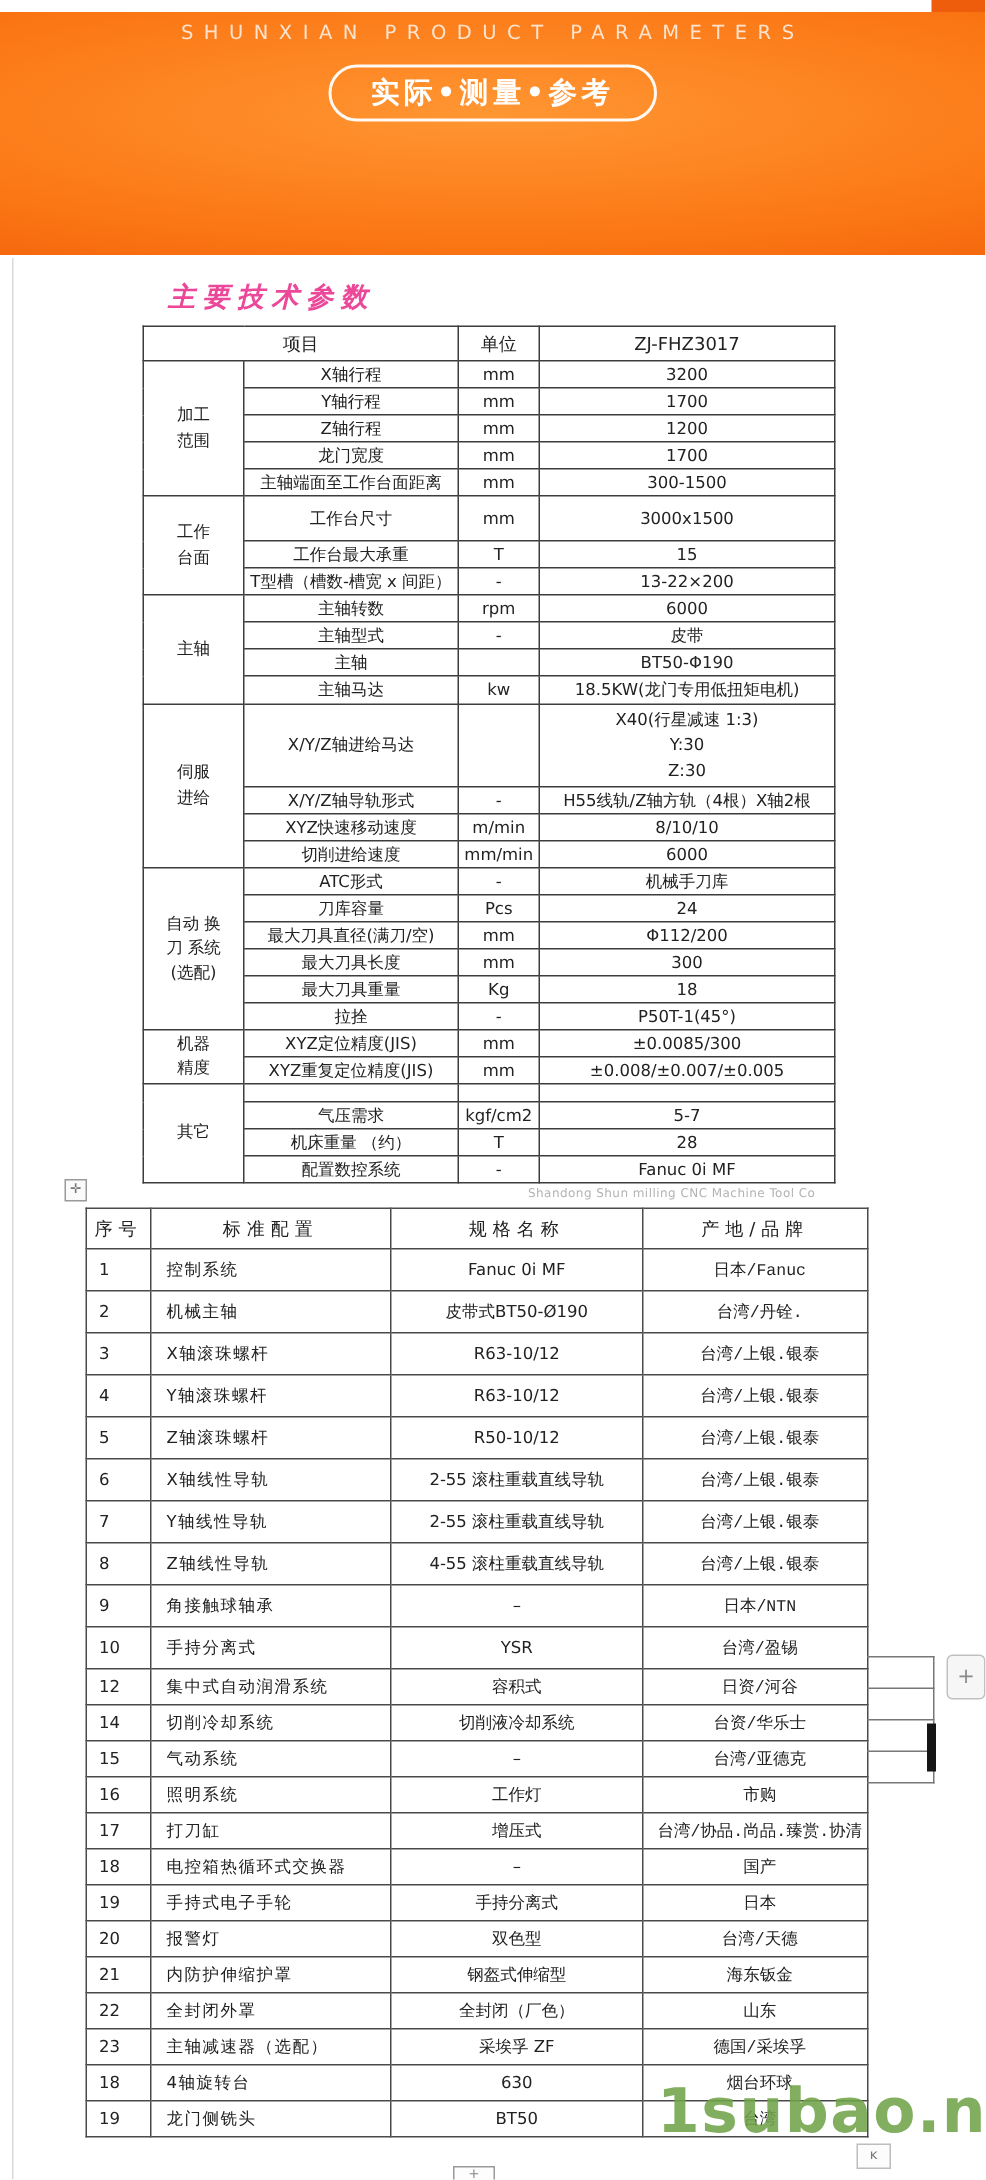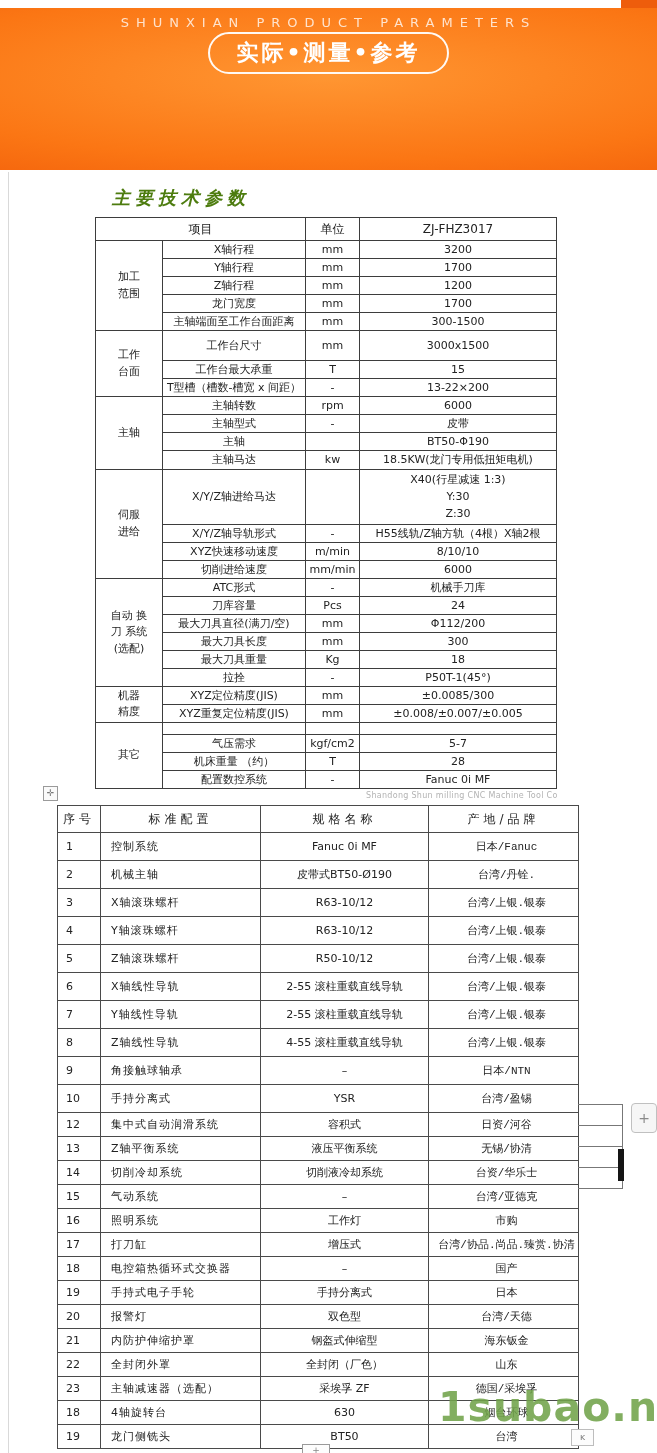--- a/index.html
+++ b/index.html
@@ -6,40 +6,40 @@
   .page{position:relative;width:657px;height:1453px;background:#fff;overflow:hidden;
         font-family:"DejaVu Sans","Liberation Sans",sans-serif;color:#333;}
 
   
   .top-strip{position:absolute;left:0;top:0;width:657px;height:8px;background:#fff;}
   .top-corner{position:absolute;right:0;top:0;width:36px;height:8px;background:#ee5d0c;}
   .banner{position:absolute;left:0;top:8px;width:657px;height:162px;text-align:center;color:#fff;
           background:radial-gradient(ellipse 120% 95% at 50% 42%, #ff9632 0%, #fb7614 55%, #ee5506 100%);}
   .banner-title{padding-top:24px;font-size:43px;font-weight:bold;letter-spacing:4px;}
   .banner-sub{margin-top:7px;font-size:13px;letter-spacing:7px;color:rgba(255,255,255,0.78);}
-  .banner-badge{display:inline-block;margin-top:2px;border:2px solid rgba(255,255,255,0.95);
-          border-radius:22px;padding:4px 26px;font-size:22px;letter-spacing:3px;font-weight:bold;}
+  .banner-badge{display:inline-block;margin-top:13px;border:2px solid rgba(255,255,255,0.95);
+          border-radius:22px;padding:4px 26px;font-size:19px;letter-spacing:3px;font-weight:bold;}
 
   .page-edge{position:absolute;left:8px;top:172px;width:1px;height:1281px;background:#d9d9d9;}
 
   
   .sec1-title{position:absolute;left:112px;top:186px;font-size:18px;font-weight:bold;font-style:italic;
-          letter-spacing:5px;color:#4d7c0f;font-family:"DejaVu Serif","Liberation Serif",serif;}
+          letter-spacing:5px;color:#ec4899;font-family:"DejaVu Serif","Liberation Serif",serif;}
   .spec{position:absolute;left:95px;top:217px;border-collapse:collapse;table-layout:fixed;width:461px;}
   .spec th,.spec td{border:1px solid #3d3d3d;font-size:11px;font-weight:normal;color:#222;
           padding:0 3px;overflow:hidden;}
   .spec th{height:22px;text-align:center;font-size:12px;}
   .spec .r{height:17px;} .spec .r-tall{height:30px;} .spec .r-thin{height:12px;} .spec .r-xtall{height:55px;}
   .gcell{text-align:center;white-space:pre-line;line-height:1.5;font-size:11.5px;}
   .icell{text-align:center;padding-left:6px;}
   .ucell{text-align:center;font-size:10px;}
   .vcell{text-align:center;white-space:pre-line;line-height:1.55;}
 
   
-  .cfg-note{position:absolute;left:366px;top:791px;font-size:8px;color:#b3b3b3;letter-spacing:0.3px;}
+  .cfg-note{position:absolute;left:352px;top:791px;font-size:8px;color:#b3b3b3;letter-spacing:0.3px;}
   .move-handle{position:absolute;left:43px;top:786px;width:13px;height:13px;border:1px solid #9a9a9a;
           background:#fafafa;font-size:9px;line-height:13px;text-align:center;color:#777;}
   .cfg{position:absolute;left:57px;top:805px;border-collapse:collapse;table-layout:fixed;width:521px;}
   .cfg th,.cfg td{border:1px solid #4a4a4a;font-size:11px;font-weight:normal;color:#222;overflow:hidden;}
   .cfg th{height:24px;text-align:center;letter-spacing:4px;font-size:12px;}
   .cfg .h25 td{height:25px;} .cfg .h21 td{height:21px;}
   .c-no{text-align:left;padding-left:8px;}
   .c-name{text-align:left;padding-left:10px;letter-spacing:1px;}
   .c-spec{text-align:center;}
   .c-brand{text-align:center;padding-left:7px;font-family:Liberation Mono, monospace;}
@@ -323,26 +323,20 @@
           <td class="c-spec">YSR</td>
           <td class="c-brand">台湾/盈锡</td>
         </tr>
         <tr class="h21">
           <td class="c-no">12</td>
           <td class="c-name">集中式自动润滑系统</td>
           <td class="c-spec">容积式</td>
           <td class="c-brand">日资/河谷</td>
         </tr>
         <tr class="h21">
-          <td class="c-no">13</td>
-          <td class="c-name">Z轴平衡系统</td>
-          <td class="c-spec">液压平衡系统</td>
-          <td class="c-brand">无锡/协清</td>
-        </tr>
-        <tr class="h21">
           <td class="c-no">14</td>
           <td class="c-name">切削冷却系统</td>
           <td class="c-spec">切削液冷却系统</td>
           <td class="c-brand">台资/华乐士</td>
         </tr>
         <tr class="h21">
           <td class="c-no">15</td>
           <td class="c-name">气动系统</td>
           <td class="c-spec">–</td>
           <td class="c-brand">台湾/亚德克</td>

